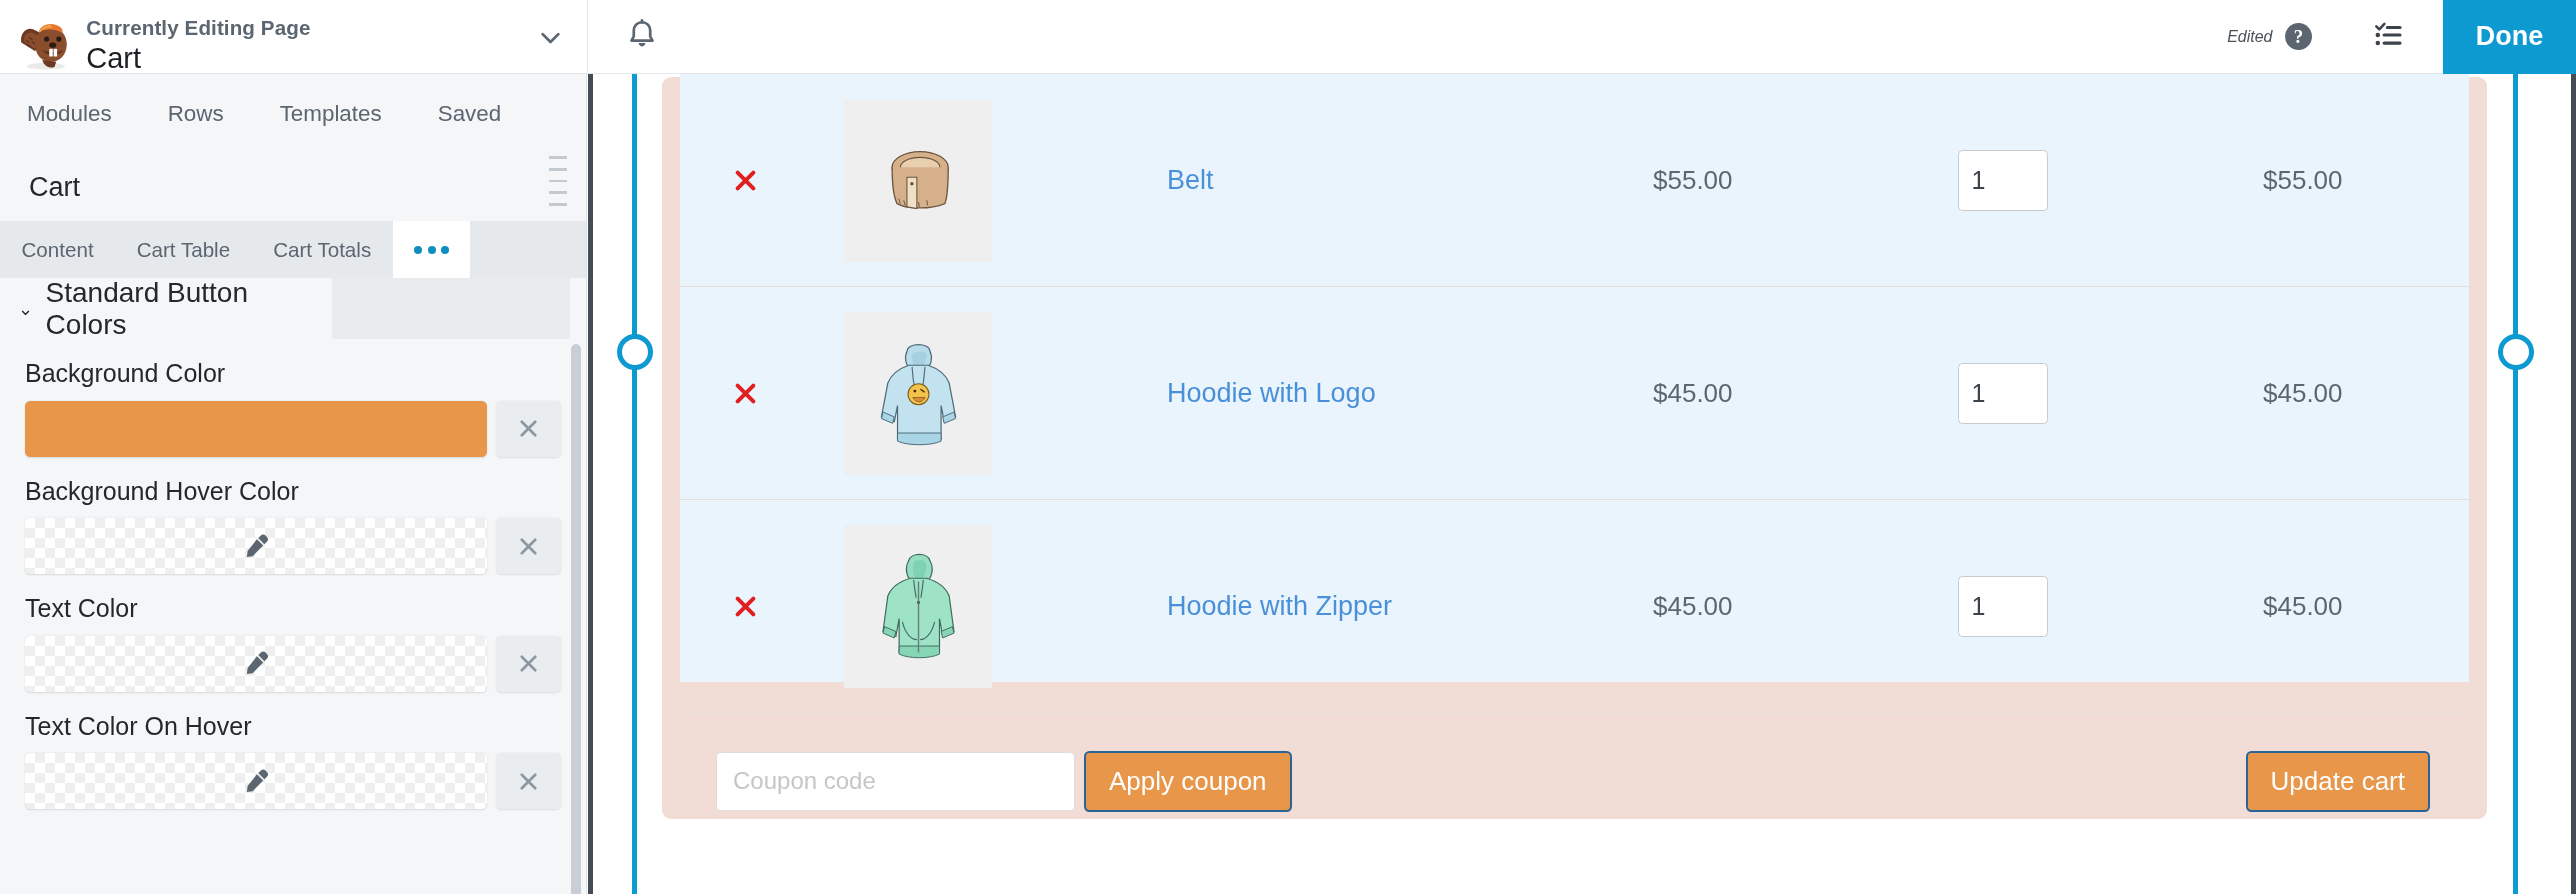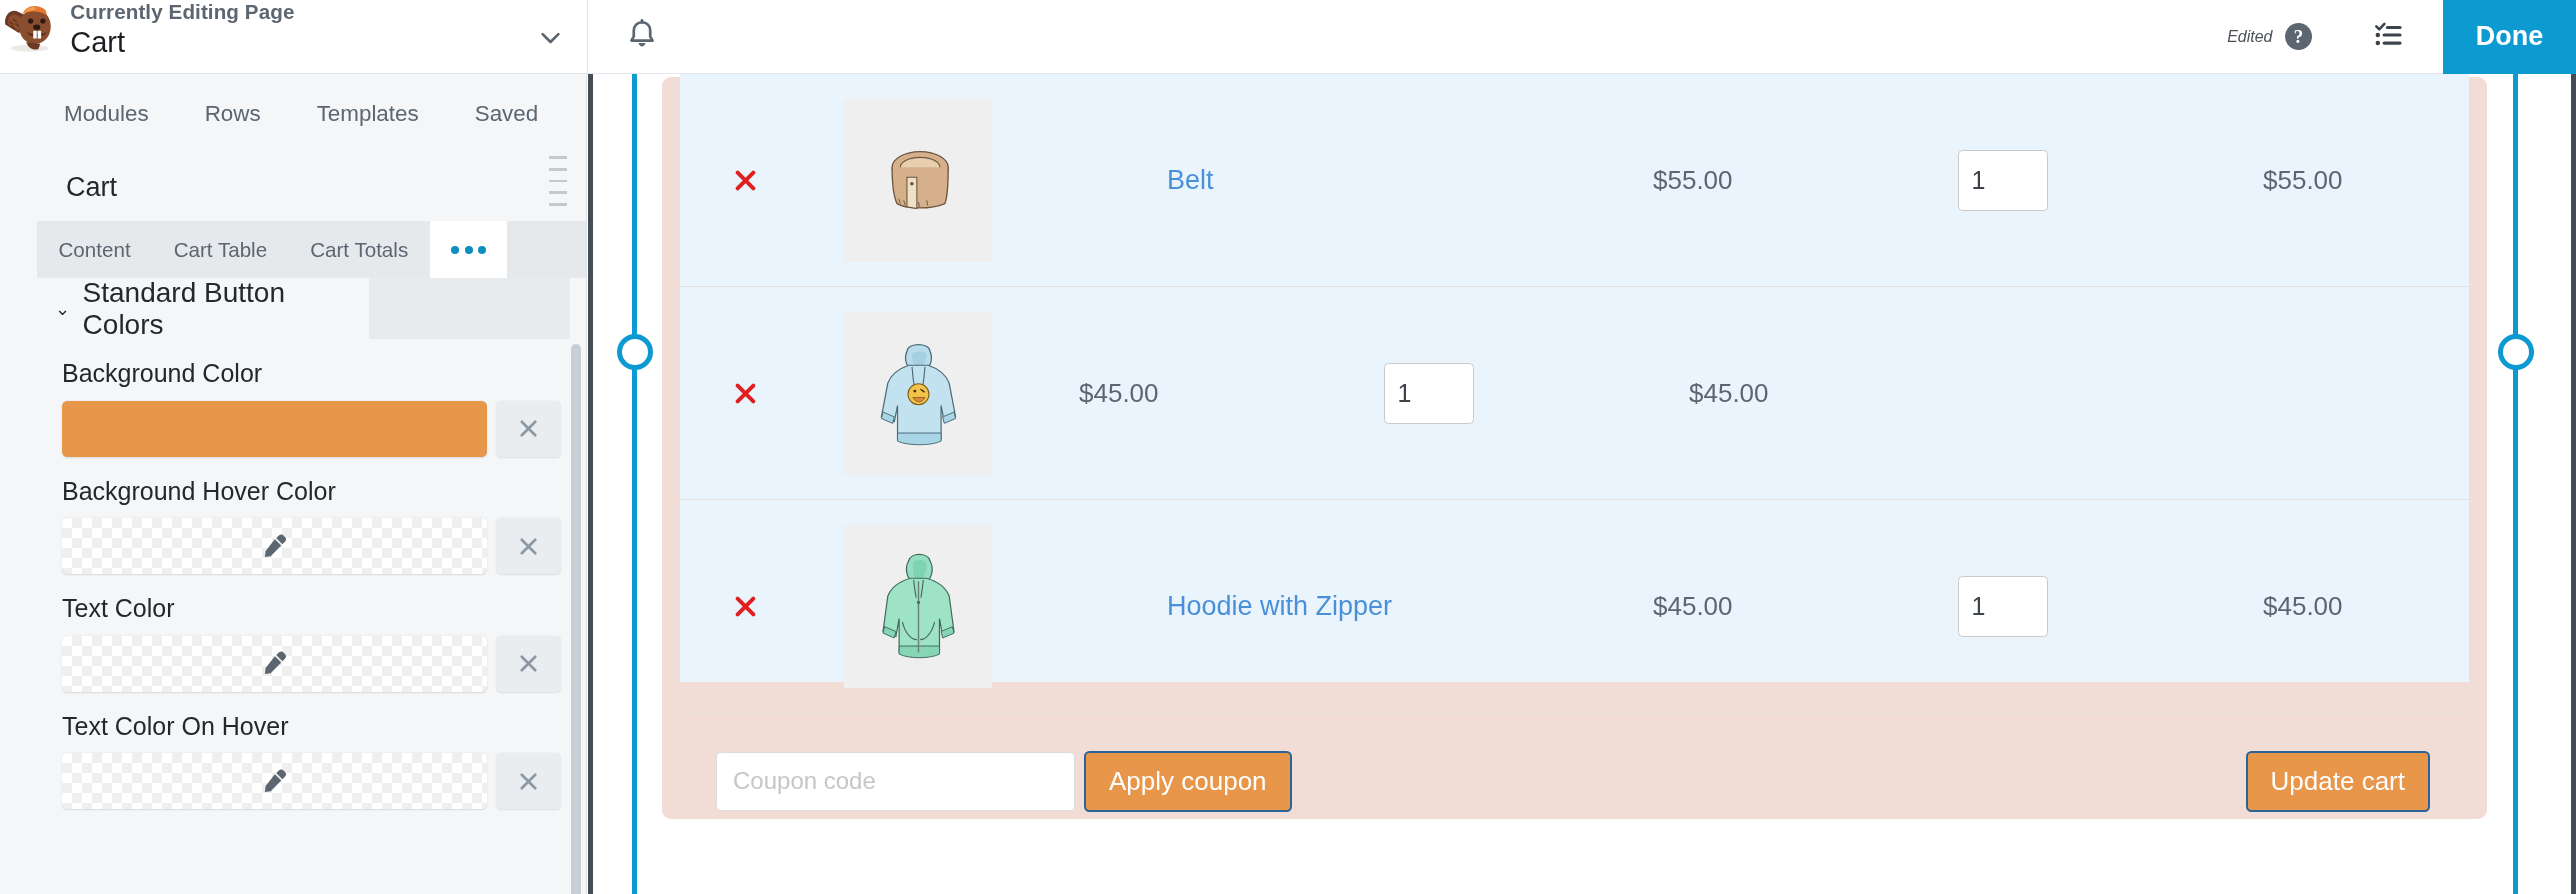--- a/index.html
+++ b/index.html
@@ -13,21 +13,22 @@
   
   #topbar {
     position: absolute; top: 0; left: 0;
     width: 2576px; height: 74px;
     background: #ffffff;
     border-bottom: 0.9px solid #e3e6ea;
     display: flex; align-items: stretch;
   }
   #bb-brand {
     width: 587px; height: 74px;
-    display: flex; align-items: flex-start;
+    display: flex; align-items: flex-end;
+    padding-left: 16px;
     position: relative;
   }
   #bb-logo { width: 56px; height: 56px; flex: 0 0 56px; }
   #bb-titles { margin-left: 14.3px; line-height: 1.12; }
   #bb-eyebrow {
     font-size: 20.6px; color: #5b6670; font-weight: 600;
     letter-spacing: 0.1px;
   }
   #bb-pagetitle {
     font-size: 29px; color: #1b1f23; font-weight: 400;
@@ -81,21 +82,20 @@
     font-family: "Liberation Sans", sans-serif;
   }
 
   
   #panel {
     position: absolute; top: 74px; left: 0;
     width: 587px; height: 820px;
     background: #f4f6f8;
     display: flex; flex-direction: column;
     border-right: 0.9px solid #dfe3e8;
-    padding-left: 37px;
   }
   #panel-navtabs {
     height: 79px; display: flex; align-items: center;
     padding-left: 27px; gap: 56px;
     background: #f4f6f8;
   }
   .panel-navtab {
     font-size: 22.4px; color: #5b6670; font-weight: 400; cursor: pointer;
   }
   #panel-heading {
@@ -543,20 +543,23 @@
             <path d="M104 98 L90 104 L92 112 L106 106 Z" fill="#a9d5e6" stroke="#4a6a78" stroke-width="1.2"></path>
             <path d="M52 42 C53 56 54 62 55 68" stroke="#4a6a78" stroke-width="1.4" fill="none"></path>
             <path d="M68 42 C67 56 66 62 65 68" stroke="#4a6a78" stroke-width="1.4" fill="none"></path>
             <circle cx="60" cy="76" r="13" fill="#f3c24b" stroke="#7a5c16" stroke-width="1.3"></circle>
             <circle cx="55.5" cy="72" r="1.8" fill="#3a2a08"></circle>
             <path d="M63 70 l4 3" stroke="#3a2a08" stroke-width="1.6" stroke-linecap="round"></path>
             <path d="M53 80 C57 87 65 87 68 80 Z" fill="#e08b3a" stroke="#7a5c16" stroke-width="1"></path>
           </svg>
         </div>
       </div>
+      <div class="c-name">
+        <a href="#">Hoodie with Logo</a>
+      </div>
       <div class="c-price">$45.00</div>
       <div class="c-qty">
         <input class="qty-input" type="text" value="1" style="">
       </div>
       <div class="c-subtotal">$45.00</div>
     </div>
 
     <div class="cart-row">
       <div class="c-remove">
         <span>

